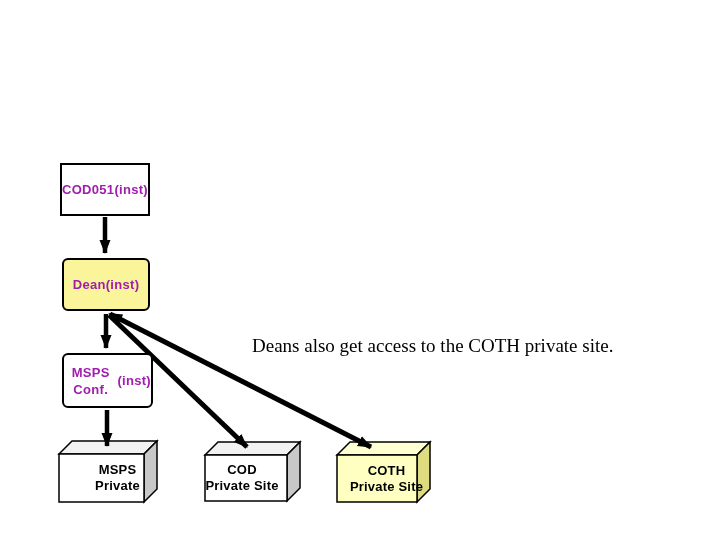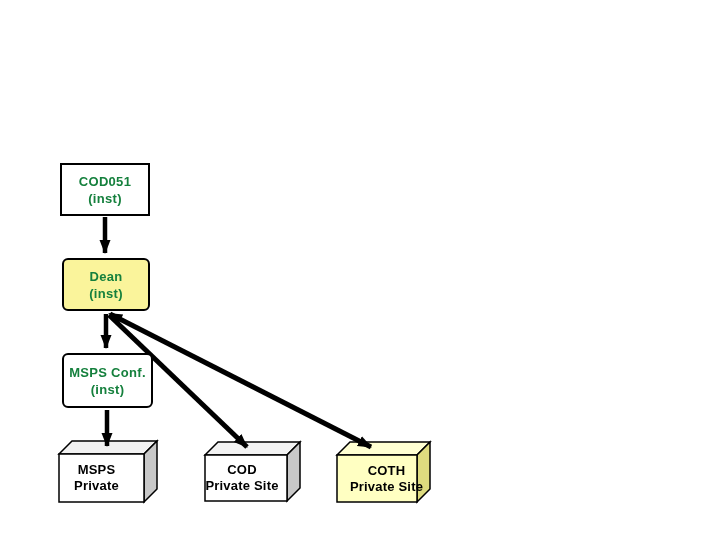--- a/index.html
+++ b/index.html
@@ -13,29 +13,29 @@
   }
   #arrow-layer {
     position: absolute;
     left: 0; top: 0;
     width: 720px; height: 540px;
   }
   .node {
     position: absolute;
     box-sizing: border-box;
     display: flex;
-    flex-direction: column;
+    flex-direction: row;
     align-items: center;
     justify-content: center;
     text-align: center;
     font-weight: bold;
     font-size: 13px;
     line-height: 17px;
     letter-spacing: 0.3px;
-    color: #15803d;
+    color: #a21caf;
   }
   .rect-node {
     background: var(--plain-fill, #ffffff);
     border: 2px solid var(--node-border, #000000);
   }
   .rounded-node {
     border: 2px solid var(--node-border, #000000);
     border-radius: 6px;
   }
   .yellow-node { background: var(--highlight-fill, #faf49b); }
@@ -50,21 +50,21 @@
     text-align: center;
     font-weight: bold;
     font-size: 13px;
     line-height: 16px;
     letter-spacing: 0.2px;
     color: #000;
   }
   #node-cod051      { left: 60px;  top: 163px; width: 90px; height: 53px; }
   #node-dean        { left: 62px;  top: 258px; width: 88px; height: 53px; }
   #node-msps-conf   { left: 62px;  top: 353px; width: 91px; height: 55px; }
-  #label-msps-reports { left: 54px;  top: 454px; width: 85px; height: 48px; }
+  #label-msps-reports { left: 75px;  top: 454px; width: 85px; height: 48px; }
   #label-cod-private  { left: 205px; top: 455px; width: 74px; height: 46px; }
   #label-coth-private { left: 337px; top: 455px; width: 99px; height: 47px; }
   #caption {
     position: absolute;
     left: 252px;
     top: 334px;
     width: 400px;
     font-family: "Liberation Serif", serif;
     font-size: 19px;
     line-height: 24px;
@@ -135,14 +135,15 @@
   <div class="cube-label" id="label-cod-private">
     <span>COD</span>
     <span>Private Site</span>
   </div>
 
   <div class="cube-label" id="label-coth-private">
     <span>COTH</span>
     <span>Private Site</span>
   </div>
 
+  <div id="caption">Deans also get access to the COTH private site.</div>
 
 </div>
 
 </body></html>

